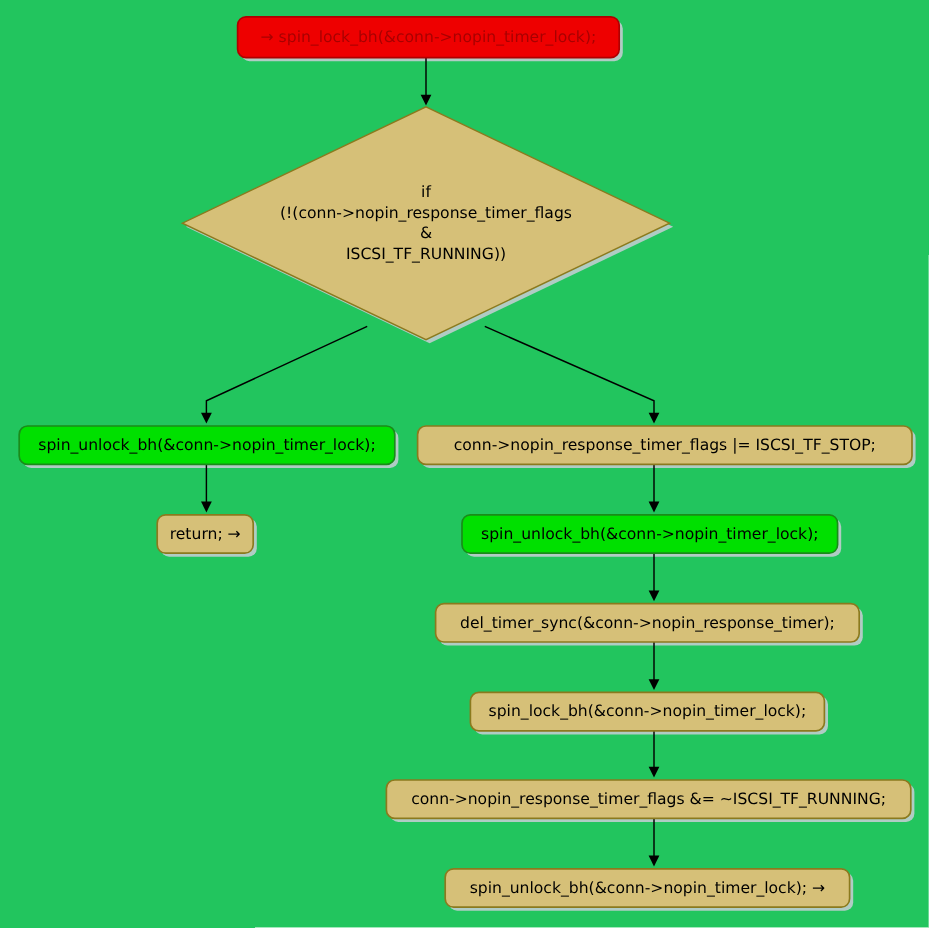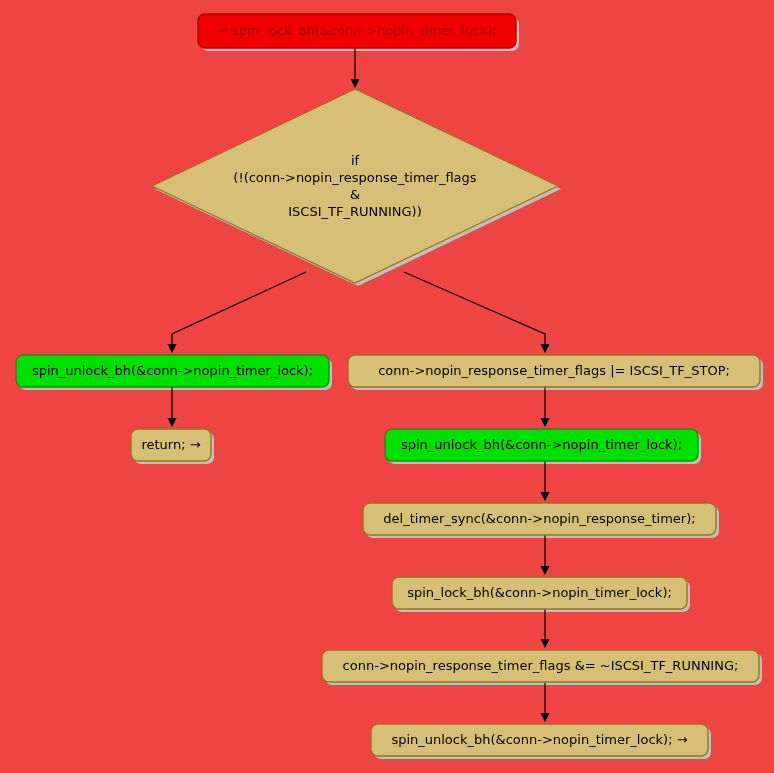--- a/index.html
+++ b/index.html
@@ -10,21 +10,21 @@
   body {
     width: 774px;
     height: 773px;
     font-family: "DejaVu Sans", sans-serif;
     overflow: hidden;
   }
   #flowchart-root {
     position: relative;
     width: 774px;
     height: 773px;
-    background: #ef4444;
+    background: #22c55e;
   }
   svg.chart-canvas {
     display: block;
     width: 774px;
     height: 773px;
   }
   .node-label {
     font-family: "DejaVu Sans", sans-serif;
     font-size: 13px;
     dominant-baseline: middle;

